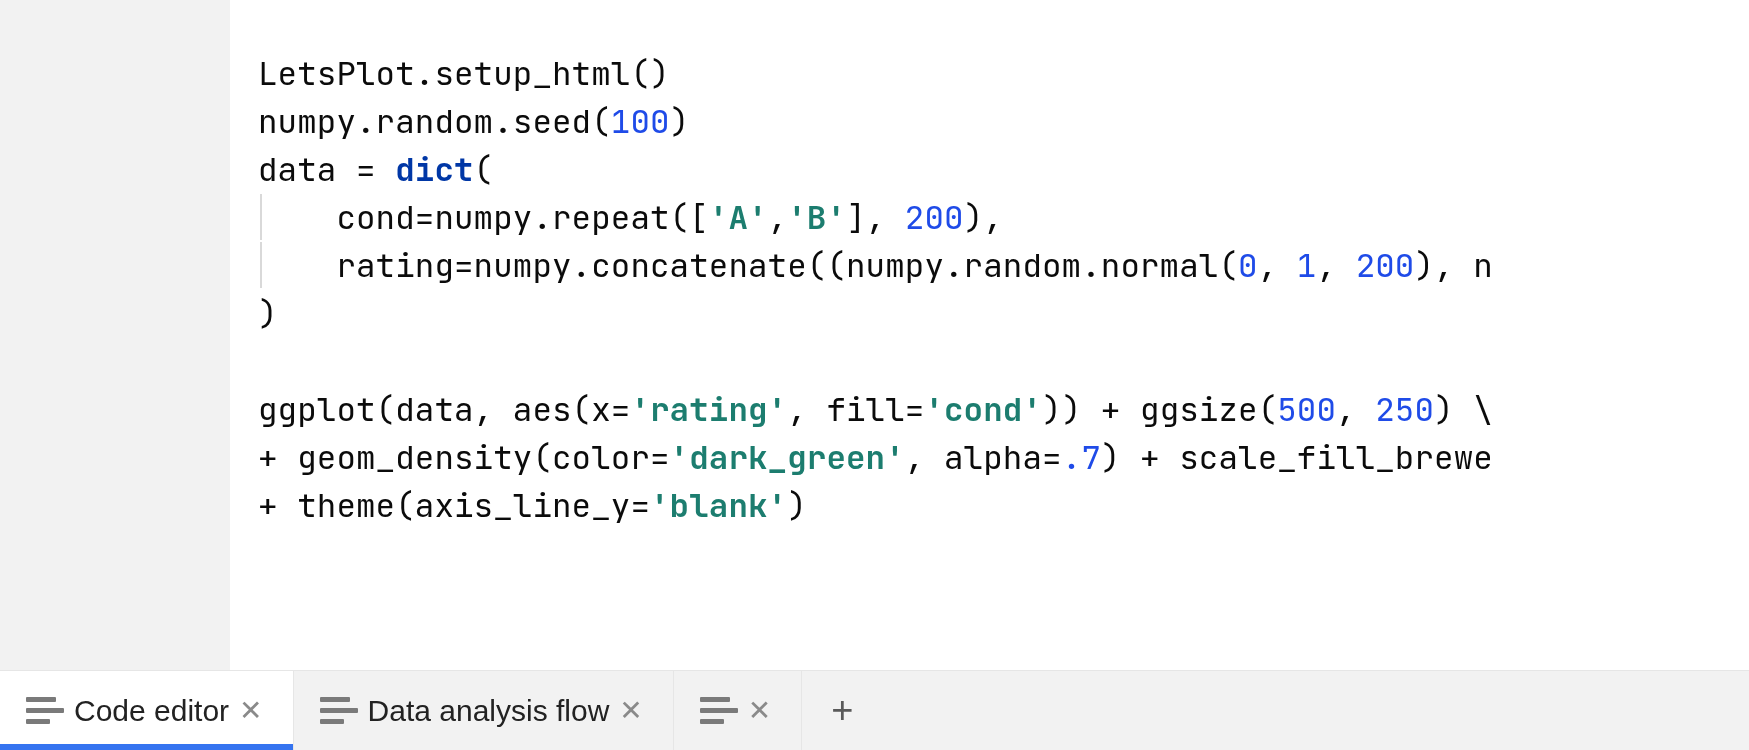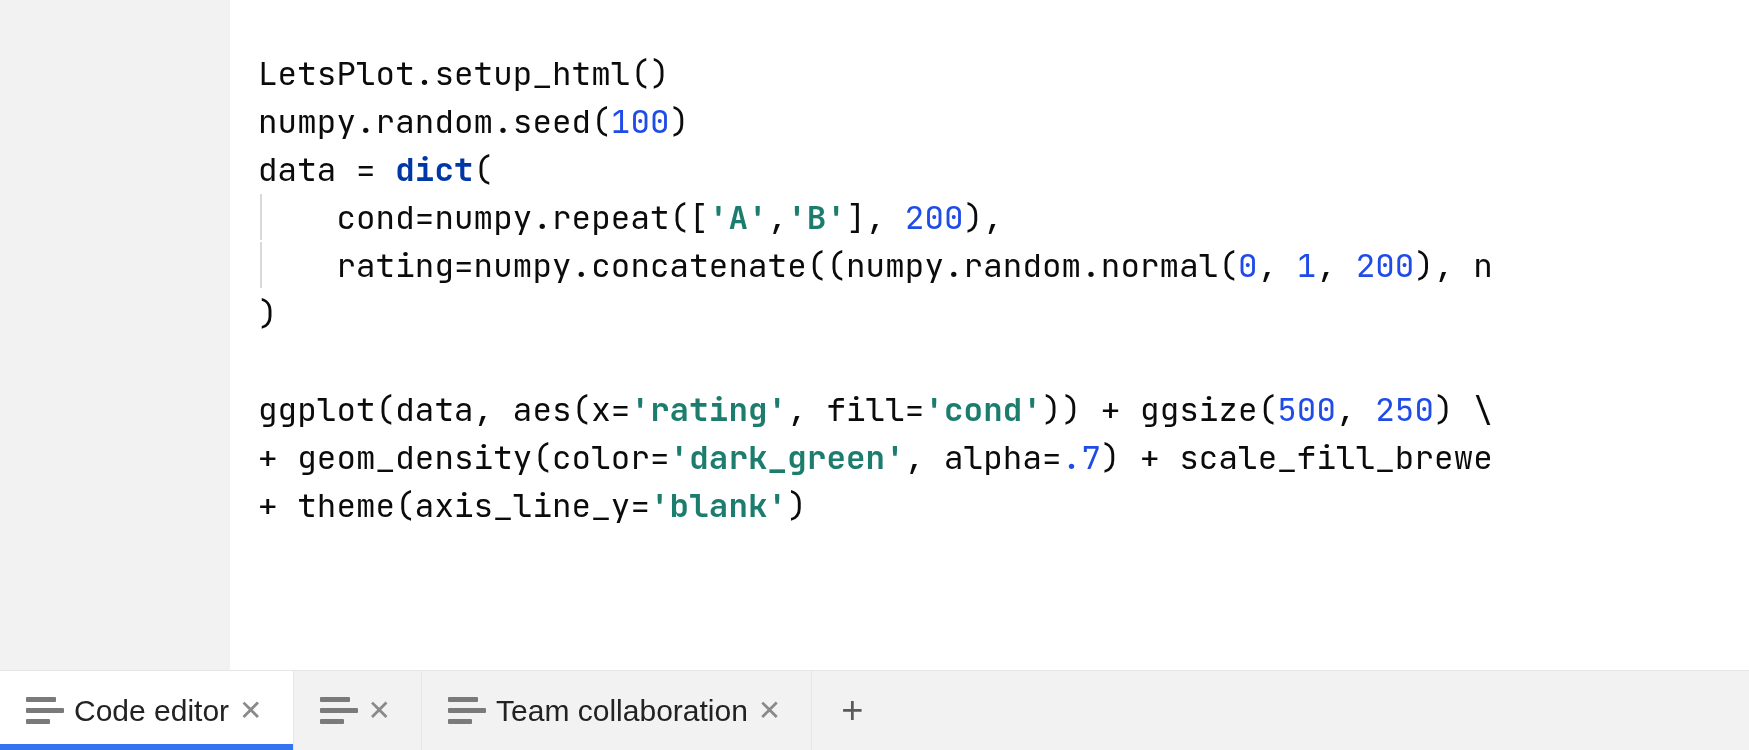--- a/index.html
+++ b/index.html
@@ -57,29 +57,29 @@
       </span>
       <span class="label">Code editor</span>
       <span class="close">✕</span>
     </div>
     <div class="tab">
       <span class="tab-icon">
         <span class="bar b1"></span>
           <span class="bar b2"></span>
           <span class="bar b3"></span>
       </span>
+      <span class="label">Data analysis flow</span>
       <span class="close">✕</span>
     </div>
     <div class="tab">
       <span class="tab-icon">
         <span class="bar b1"></span>
           <span class="bar b2"></span>
           <span class="bar b3"></span>
       </span>
-      <span class="label">Team collaboration</span>
       <span class="close">✕</span>
     </div>
     <div class="add-tab">
       <span>+</span>
     </div>
   </div>
 
 </div>
 
 </body></html>

